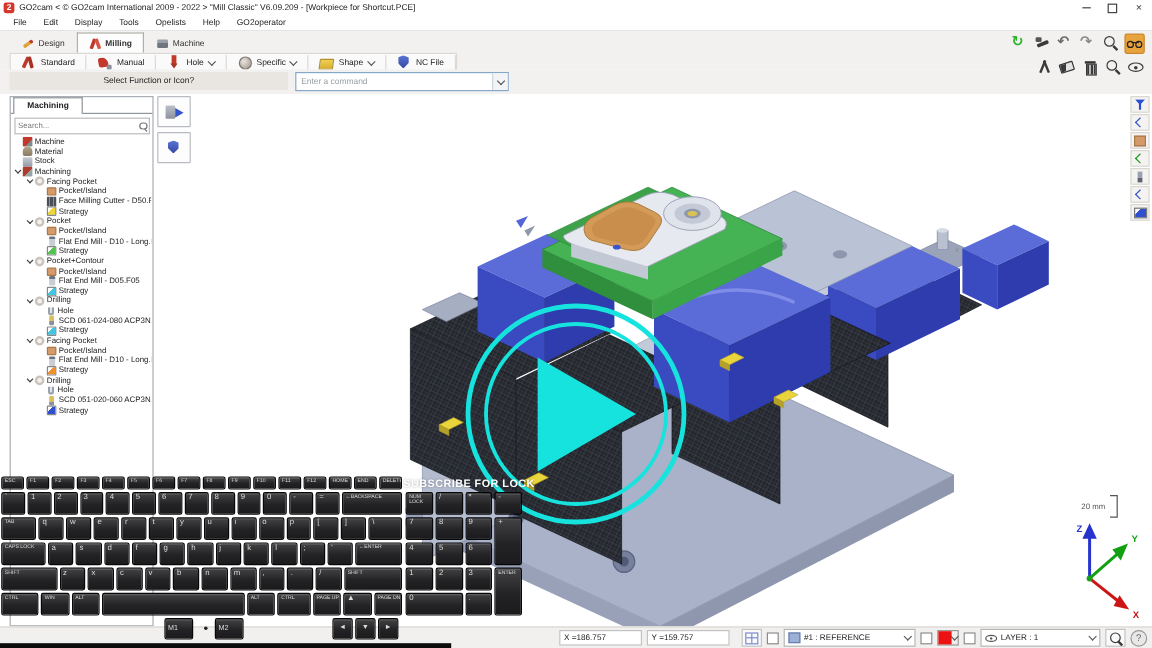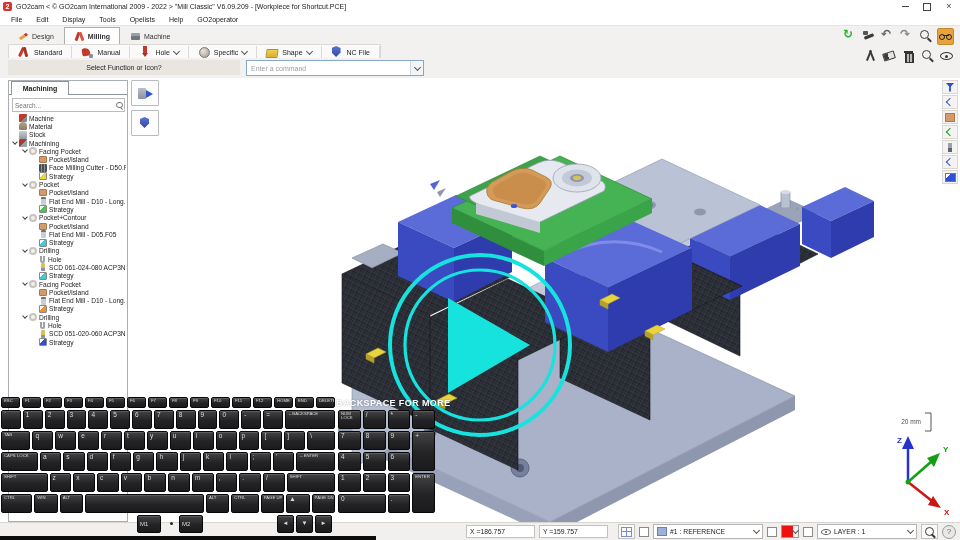--- a/index.html
+++ b/index.html
@@ -576,21 +576,21 @@
         <span class="rt-tool-icon"></span>
       </div>
     <div class="rtb">
         <span class="rt-collapse-icon"></span>
       </div>
     <div class="rtb">
         <span class="rt-strategy-icon"></span>
       </div>
   </div>
 
-  <div class="subtext">BACKSPACE FOR MORE</div>
+  <div class="subtext">SUBSCRIBE FOR LOCK</div>
 
   <div class="kb">
     <div id="kb-main">
         <div class="krow fn">
           <div class="key sm">ESC</div>
           <div class="key sm">F1</div>
           <div class="key sm">F2</div>
           <div class="key sm">F3</div>
           <div class="key sm">F4</div>
           <div class="key sm">F5</div>

